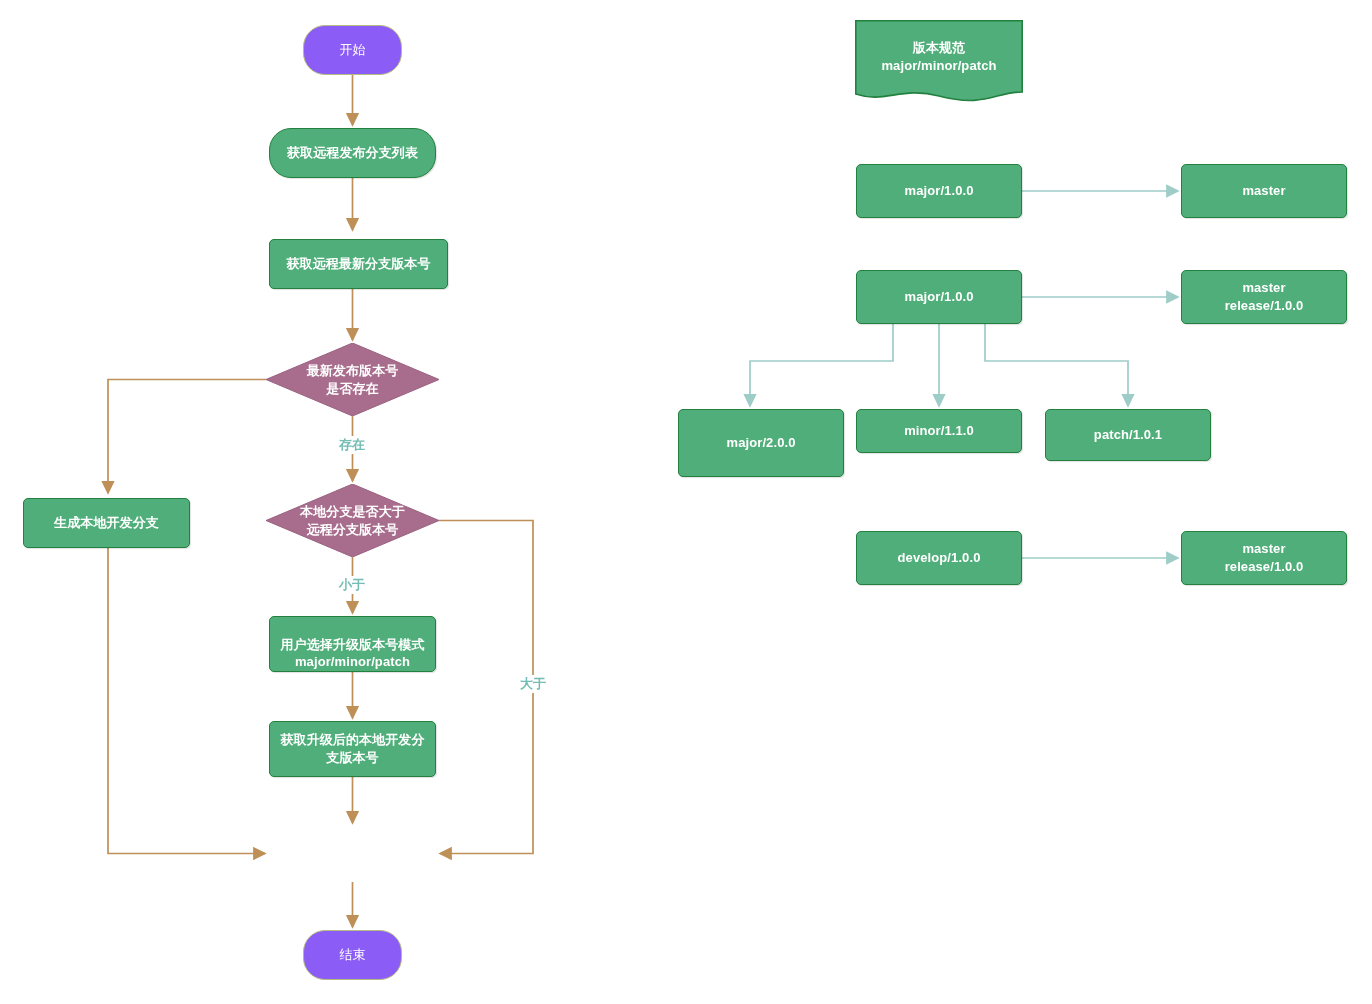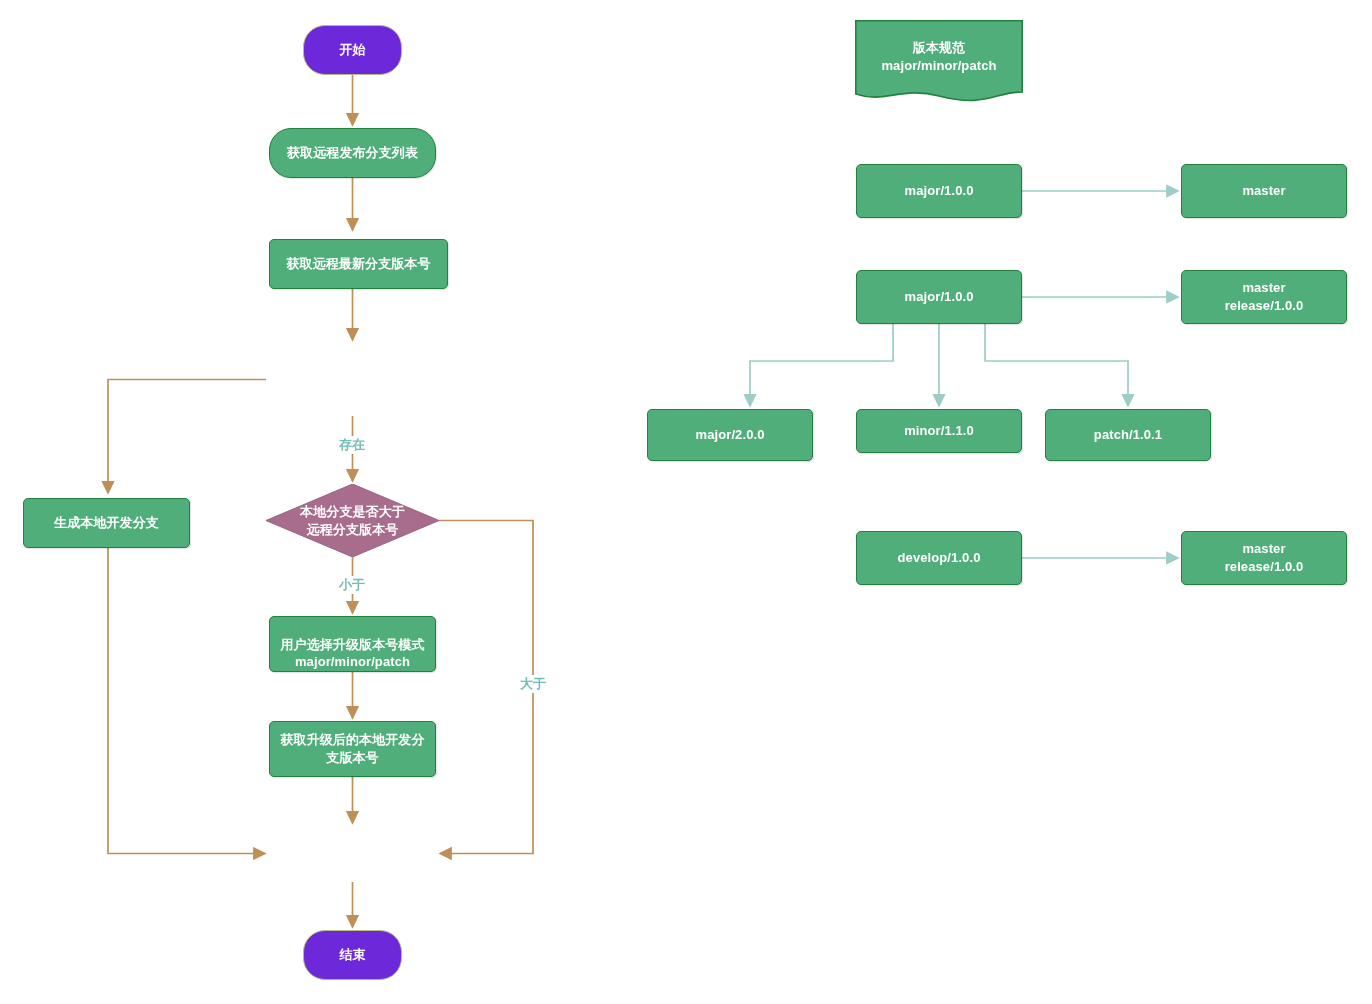--- a/index.html
+++ b/index.html
@@ -32,24 +32,24 @@
     justify-content: center;
     text-align: center;
     color: #ffffff;
     font-size: 13px;
     line-height: 1.35;
     font-weight: bold;
     letter-spacing: 0.1px;
     z-index: 3;
   }
   .node.terminal {
-    background: #6d28d9;
+    background: #8b5cf6;
     border-radius: 22px;
     border: 1px solid #b5bd83;
-    font-weight: bold;
+    font-weight: normal;
   }
   .node.process {
     background: #4fae79;
     border: 1.6px solid #23803f;
     border-radius: 5px;
     box-shadow: 1px 1px 1px rgba(0,0,0,0.12);
   }
   .node.decision {
     background: transparent;
     border: none;
@@ -145,20 +145,26 @@
   </div>
 
   <div class="node process" style="left:269px; top:128px; width:167px; height:50px;border-radius:22px;">
     <span>获取远程发布分支列表</span>
   </div>
 
   <div class="node process" style="left:269px; top:239px; width:179px; height:50px;">
     <span>获取远程最新分支版本号</span>
   </div>
 
+  <div class="node decision" style="left:266px; top:343px; width:173px; height:73px;">
+    <svg class="dshape" viewBox="0 0 173 73" preserveAspectRatio="none">
+      <polygon points="86.5,0 173,36.5 86.5,73 0,36.5" fill="#a86c8d" stroke="#9a6280" stroke-width="1"></polygon>
+    </svg>
+    <span class="dtext">最新发布版本号<br>是否存在</span>
+  </div>
 
   <div class="node process" style="left:23px; top:498px; width:167px; height:50px;">
     <span>生成本地开发分支</span>
   </div>
 
   <div class="node decision" style="left:266px; top:484px; width:173px; height:73px;">
     <svg class="dshape" viewBox="0 0 173 73" preserveAspectRatio="none">
       <polygon points="86.5,0 173,36.5 86.5,73 0,36.5" fill="#a86c8d" stroke="#9a6280" stroke-width="1"></polygon>
     </svg>
     <span class="dtext">本地分支是否大于<br>远程分支版本号</span>
@@ -197,21 +203,21 @@
   </div>
 
   <div class="node process" style="left:856px; top:270px; width:166px; height:54px;">
     <span>major/1.0.0</span>
   </div>
 
   <div class="node process" style="left:1181px; top:270px; width:166px; height:54px;">
     <span>master<br>release/1.0.0</span>
   </div>
 
-  <div class="node process" style="left:647px; top:409px; width:166px; height:52px;">
+  <div class="node process" style="left:678px; top:409px; width:166px; height:68px;">
     <span>major/2.0.0</span>
   </div>
 
   <div class="node process" style="left:856px; top:409px; width:166px; height:44px;">
     <span>minor/1.1.0</span>
   </div>
 
   <div class="node process" style="left:1045px; top:409px; width:166px; height:52px;">
     <span>patch/1.0.1</span>
   </div>

